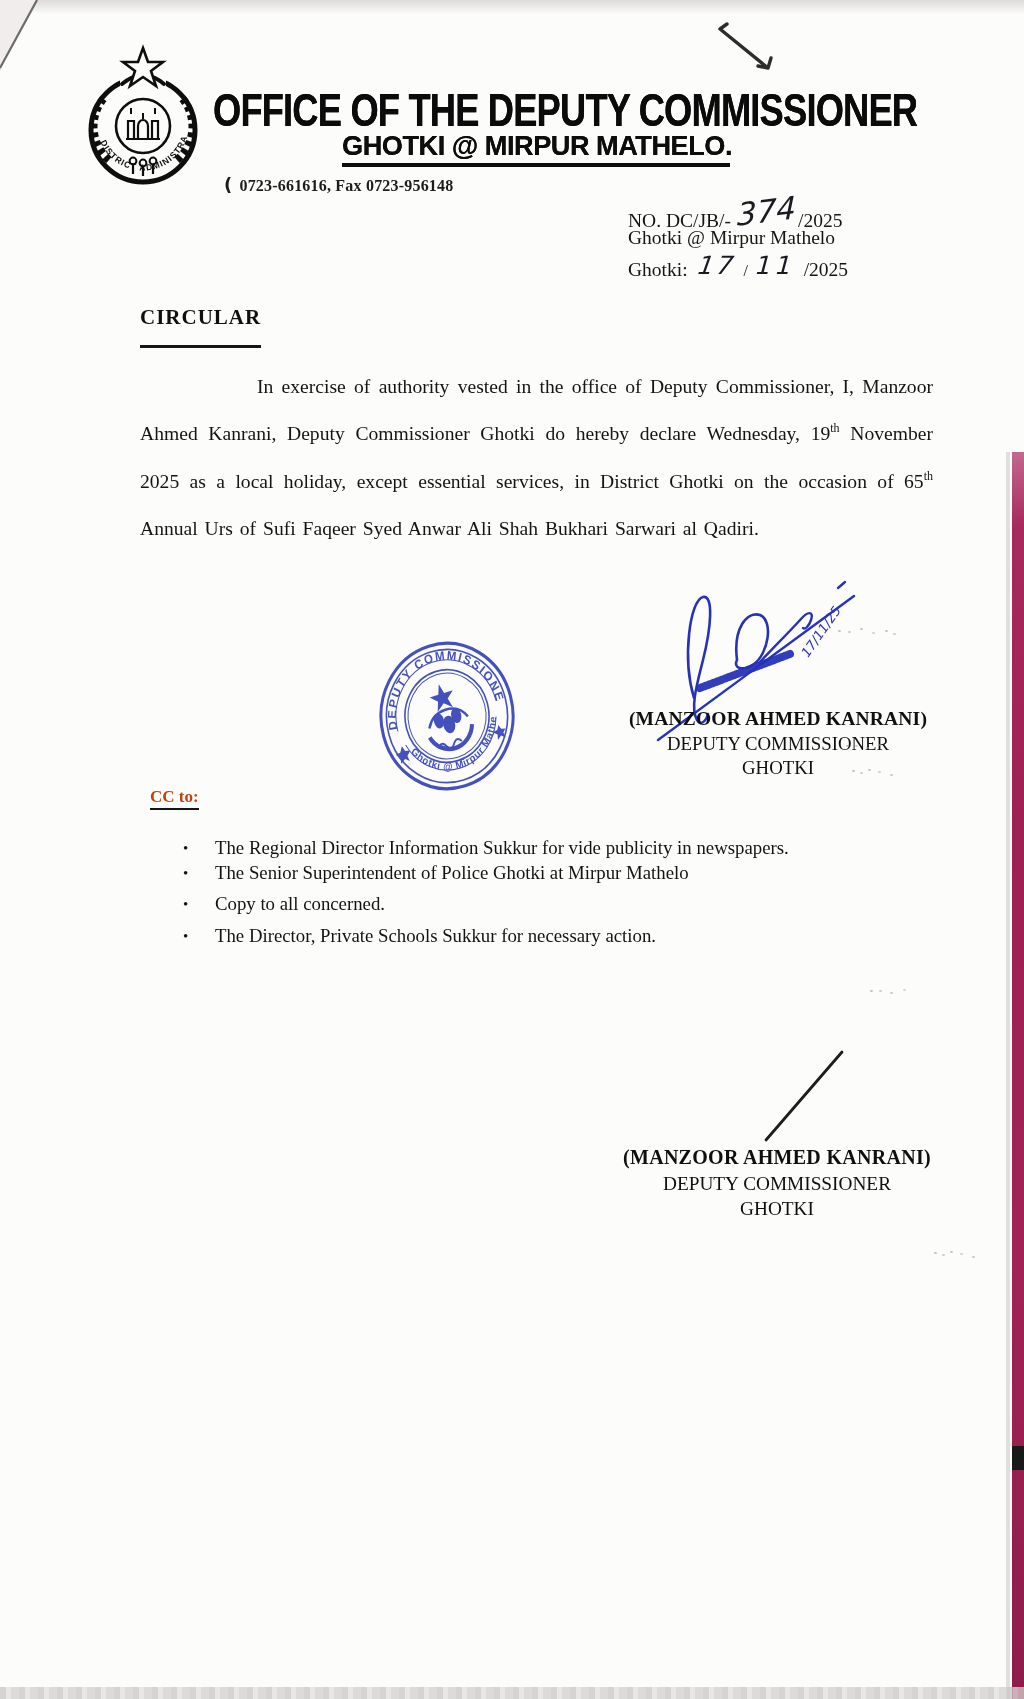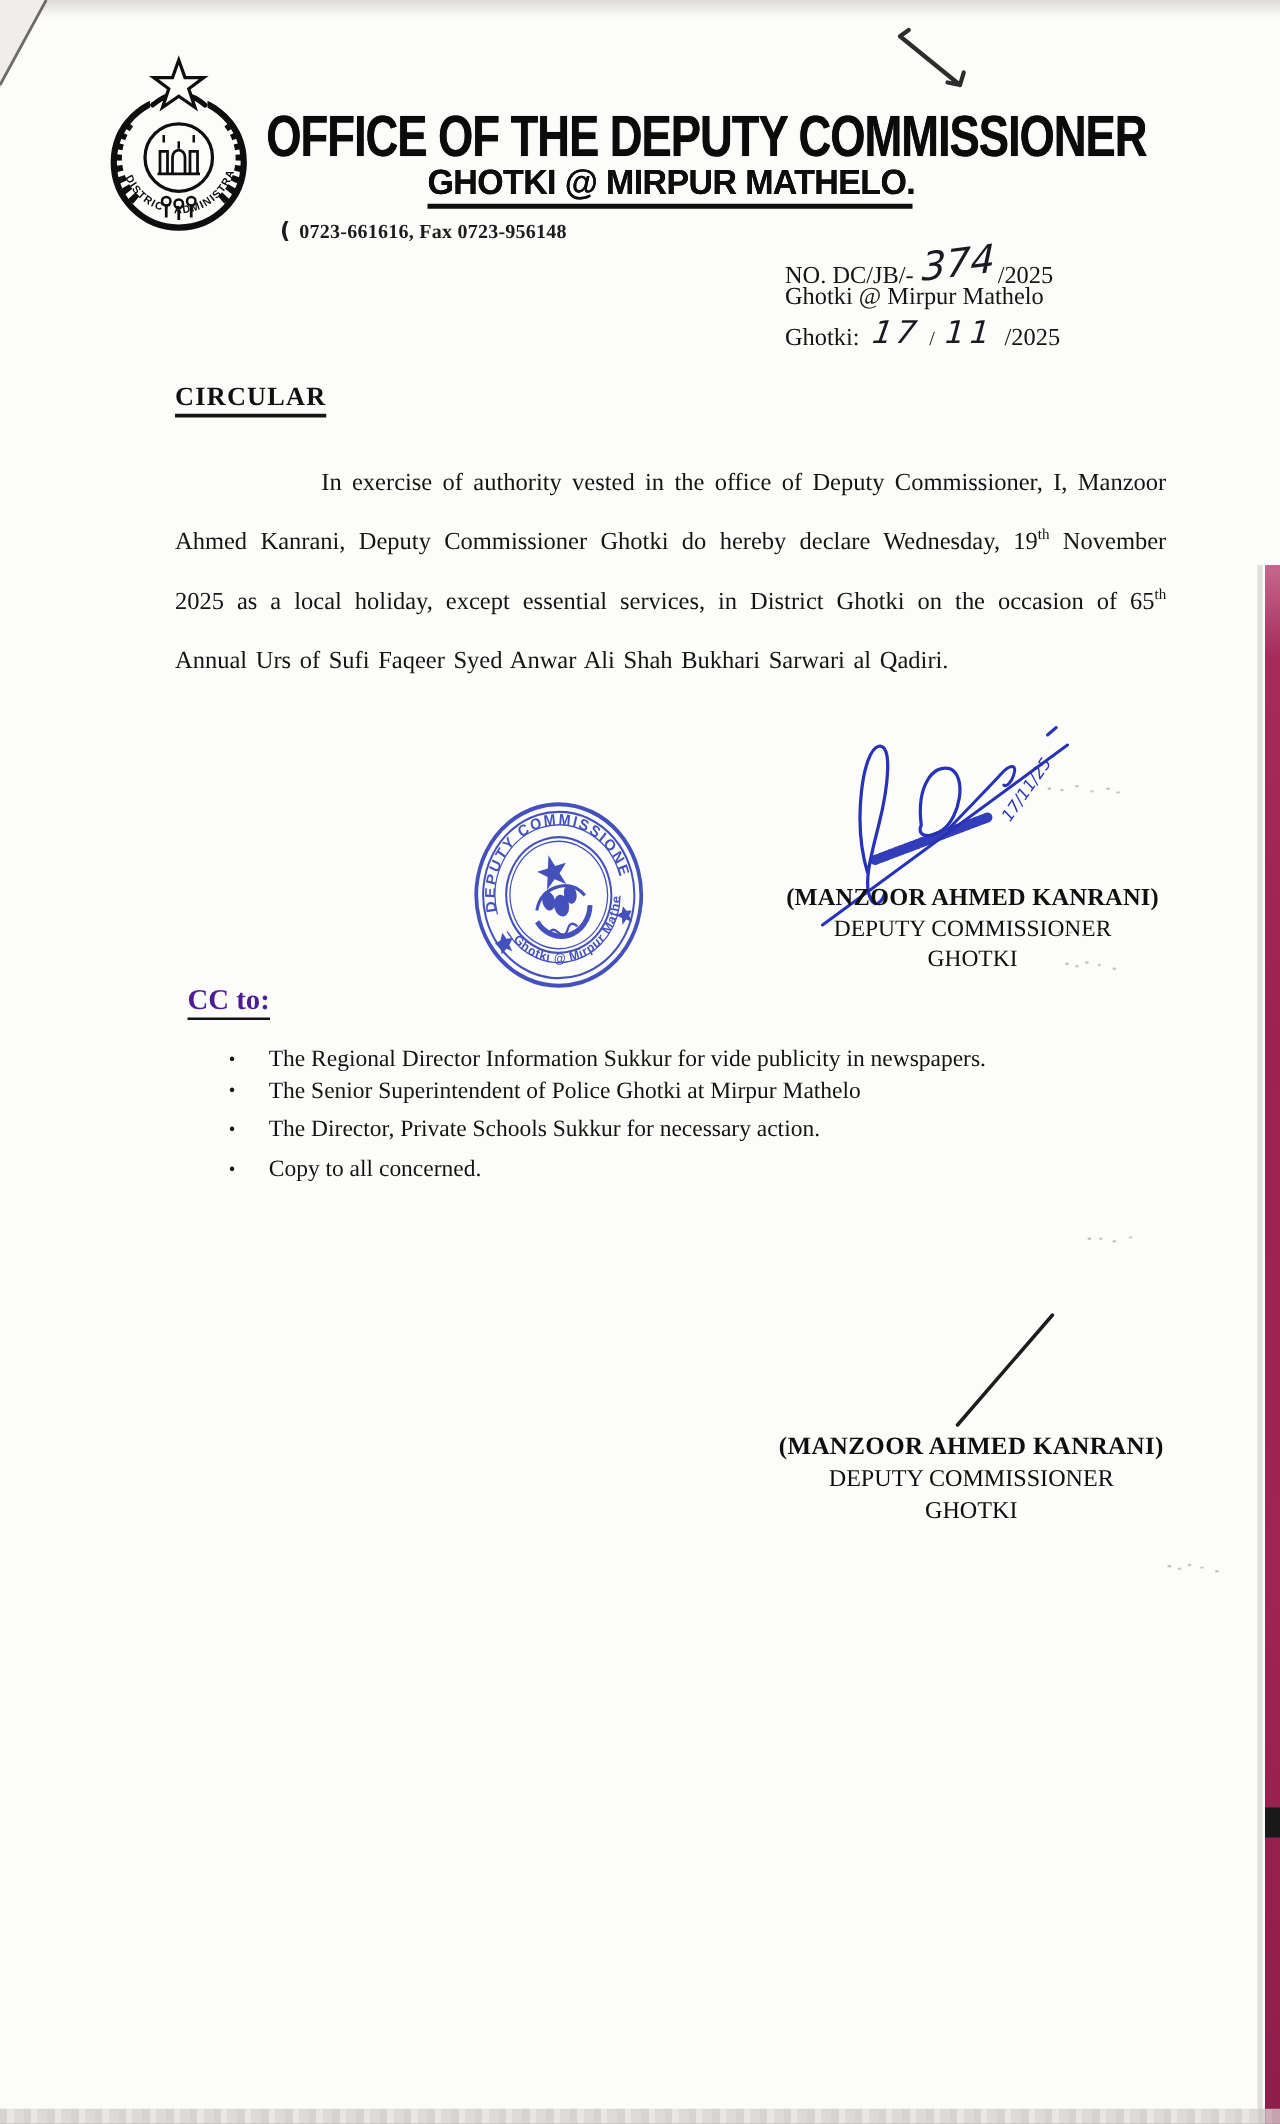--- a/index.html
+++ b/index.html
@@ -44,37 +44,37 @@
     font-family:"DejaVu Sans", sans-serif; font-style:italic; font-weight:400;
     color:#1a1a22; display:inline-block;
   }
   .hand-no{font-size:31px; transform:rotate(-7deg) skewX(-8deg) translateY(-5px); margin:0 2px 0 6px;}
   .hand-day{font-size:25px; transform:skewX(-9deg) translateY(-2px); margin:0 8px 0 10px; letter-spacing:3px;}
   .hand-month{font-size:25px; transform:skewX(-4deg) translateY(-2px); margin:0 8px; letter-spacing:4px;}
   .ref-sep{font-size:16px;}
   
   .circular-heading{
     left:140px; top:305px; font-size:21px; font-weight:700; letter-spacing:1px;
-    border-bottom:3px solid #161616; padding-bottom:1px; color:#101010;
+    border-bottom:3px solid #161616; padding-bottom:15px; color:#101010;
   }
   .body-par{
     left:140px; top:363px; width:793px;
     font-size:19.6px; line-height:47.3px; text-align:justify; text-indent:117px;
     color:#141414; word-spacing:2px;
   }
   .body-par sup{font-size:12px; line-height:0;}
   
   .approval{left:612px; top:708px; width:332px; text-align:center; color:#101010;}
   .approval .nm{font-size:19.5px; font-weight:700; letter-spacing:.2px;}
   .approval .ds{font-size:18.8px; margin-top:3px;}
   .approval .st{font-size:18.8px; margin-top:2px;}
   
   .cc-label{
-    left:150px; top:787px; font-size:23px; font-weight:700;
-    border-bottom:2.5px solid #141414; padding-bottom:1px; color:#4c1d95;
+    left:150px; top:787px; font-size:17px; font-weight:700;
+    border-bottom:2.5px solid #141414; padding-bottom:1px; color:#c2410c;
   }
   .cc-list{
     left:183px; top:836px; width:734px; list-style:none; margin:0; padding:0;
     font-size:18.8px; color:#131313;
   }
   .cc-list li{line-height:24.2px; margin-bottom:1px; padding-left:32px; text-indent:-32px;}
   .cc-list li.gap{margin-top:7px;}
   .cc-list .bullet{display:inline-block; width:32px; text-indent:0; font-size:15px; vertical-align:1px;}
   
   .closing{left:602px; top:1146px; width:350px; text-align:center; color:#0f0f0f;}
@@ -205,22 +205,22 @@
   <div class="abs approval">
     <div class="nm">(MANZOOR AHMED KANRANI)</div>
     <div class="ds">DEPUTY COMMISSIONER</div>
     <div class="st">GHOTKI</div>
   </div>
 
   <div class="abs cc-label">CC to:</div>
   <ul class="abs cc-list">
     <li><span class="bullet">•</span><span>The Regional Director Information Sukkur for vide publicity in newspapers.</span></li>
     <li><span class="bullet">•</span><span>The Senior Superintendent of Police Ghotki at Mirpur Mathelo</span></li>
+    <li class="gap"><span class="bullet">•</span><span>Copy to all concerned.</span></li>
     <li class="gap"><span class="bullet">•</span><span>The Director, Private Schools Sukkur for necessary action.</span></li>
-    <li class="gap"><span class="bullet">•</span><span>Copy to all concerned.</span></li>
   </ul>
 
   <svg class="abs" style="left:742px;top:1038px" width="116" height="112" viewBox="0 0 116 112">
     <path d="M 24,102 L 100,14" fill="none" stroke="#1d1d1d" stroke-width="2.8" stroke-linecap="round"></path>
   </svg>
 
   <div class="abs closing">
     <div class="nm">(MANZOOR AHMED KANRANI)</div>
     <div class="ds">DEPUTY COMMISSIONER</div>
     <div class="st">GHOTKI</div>

